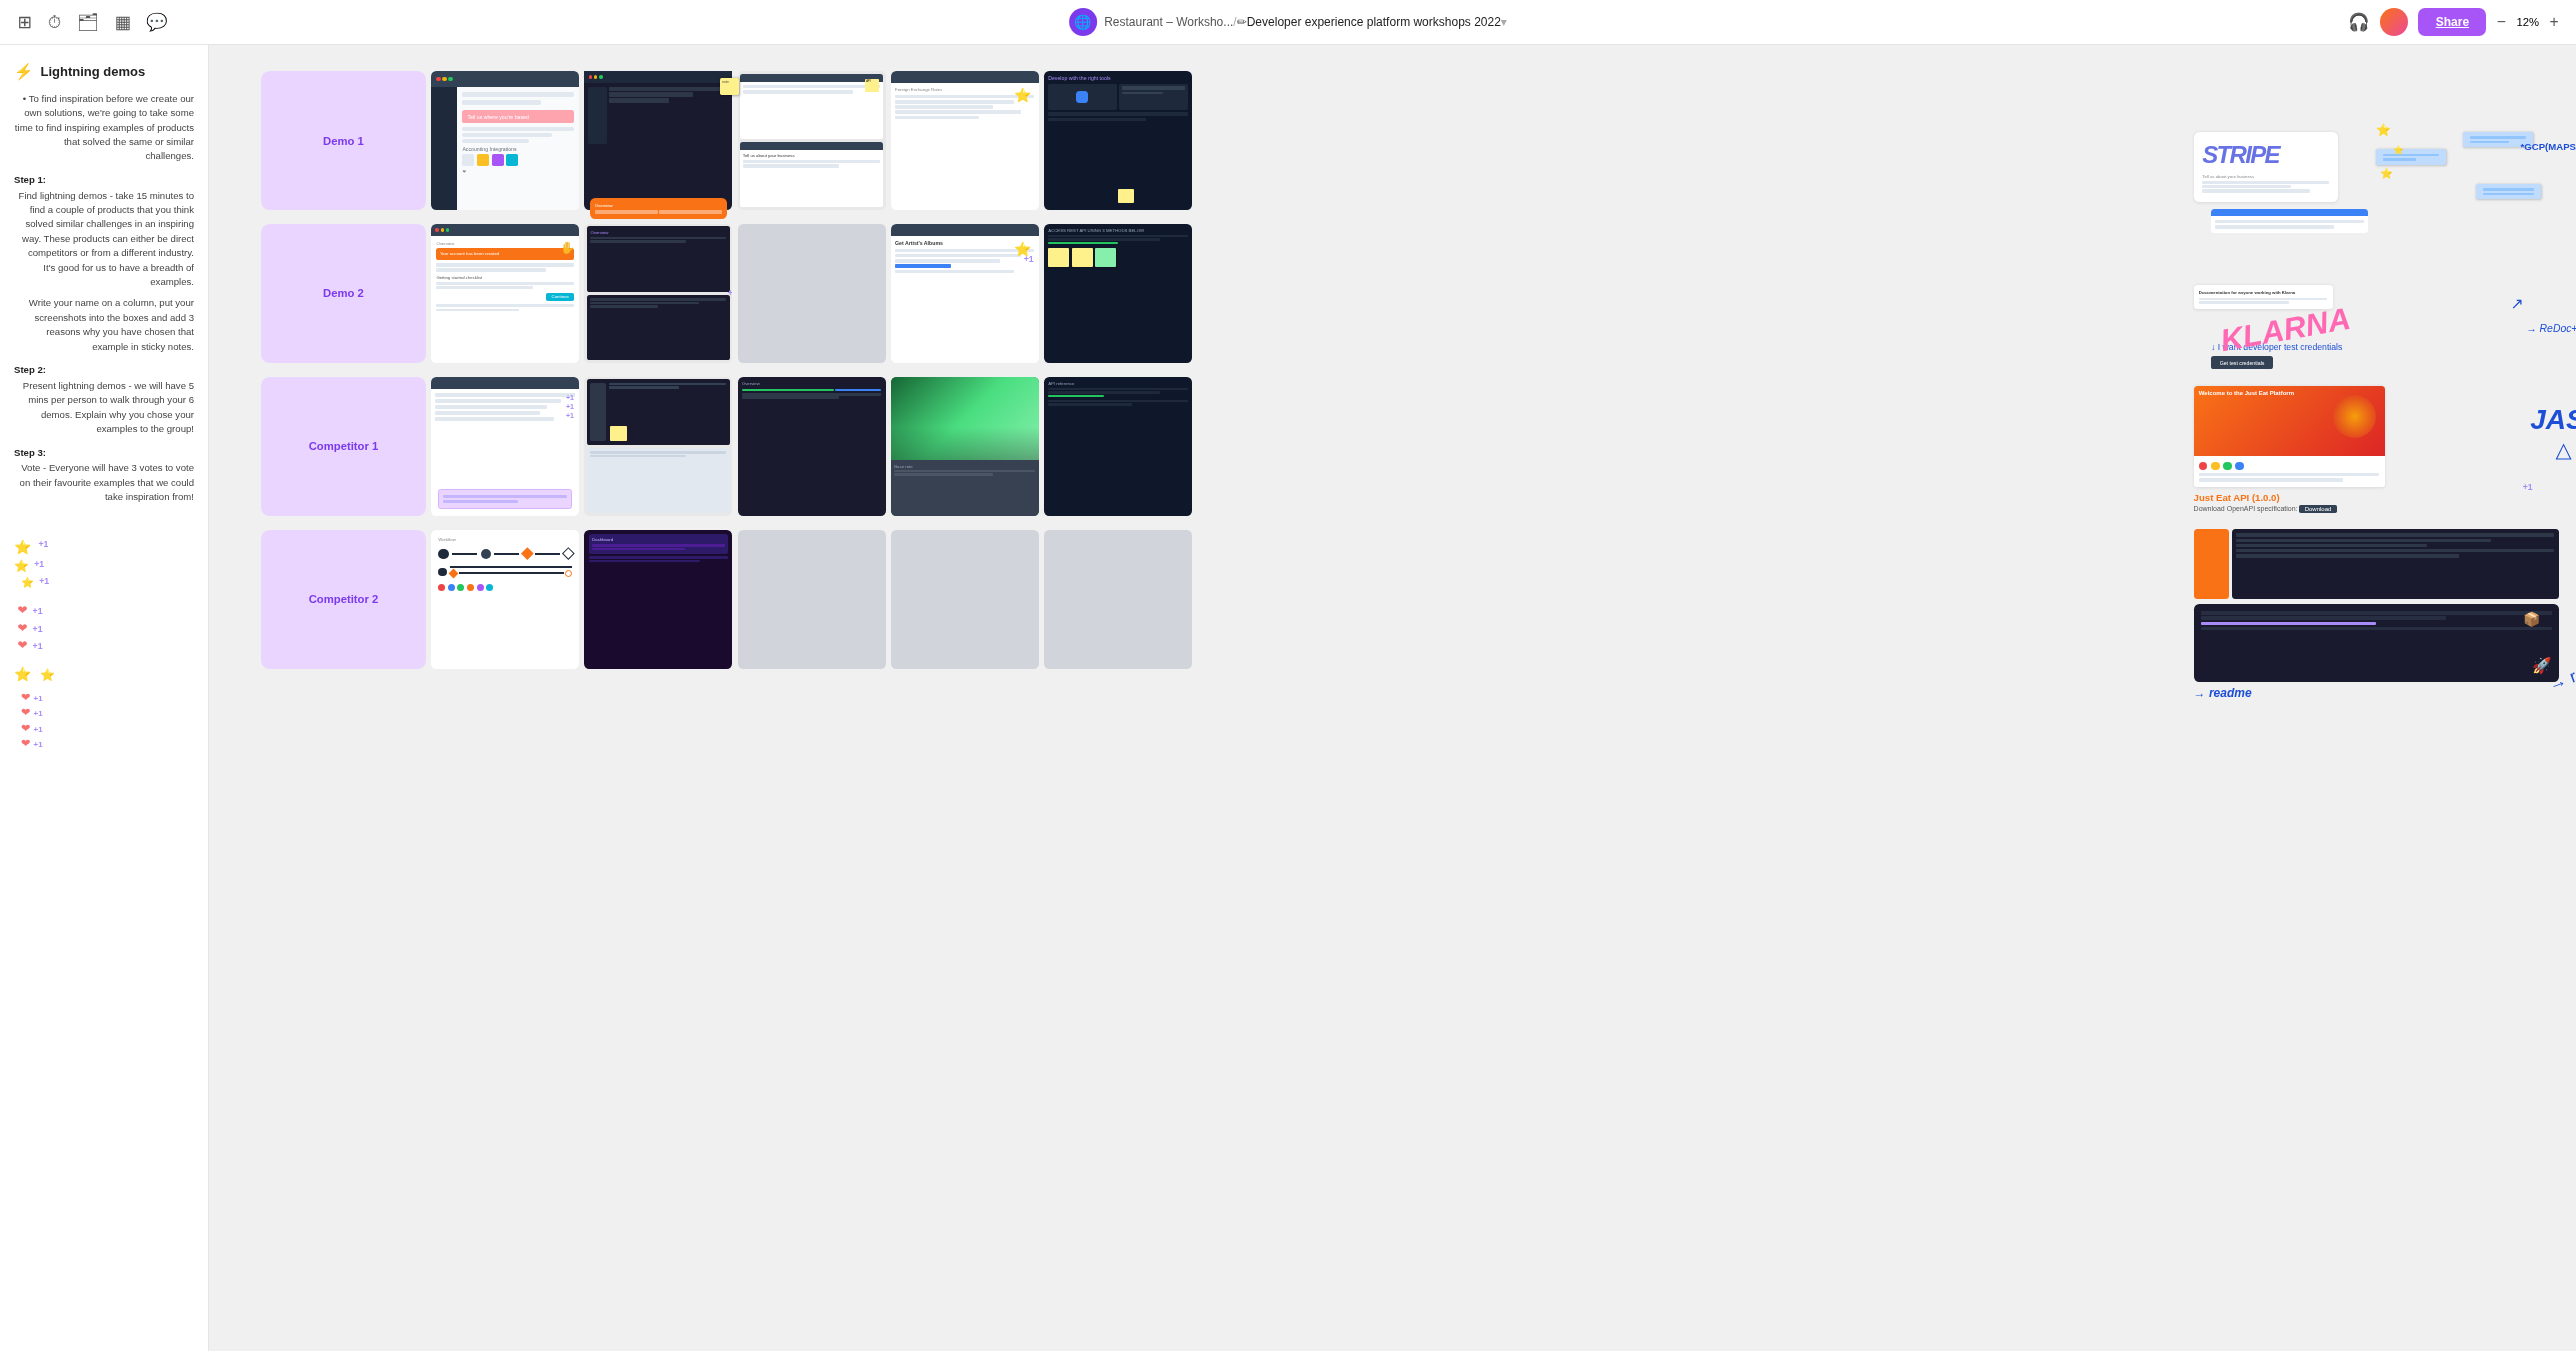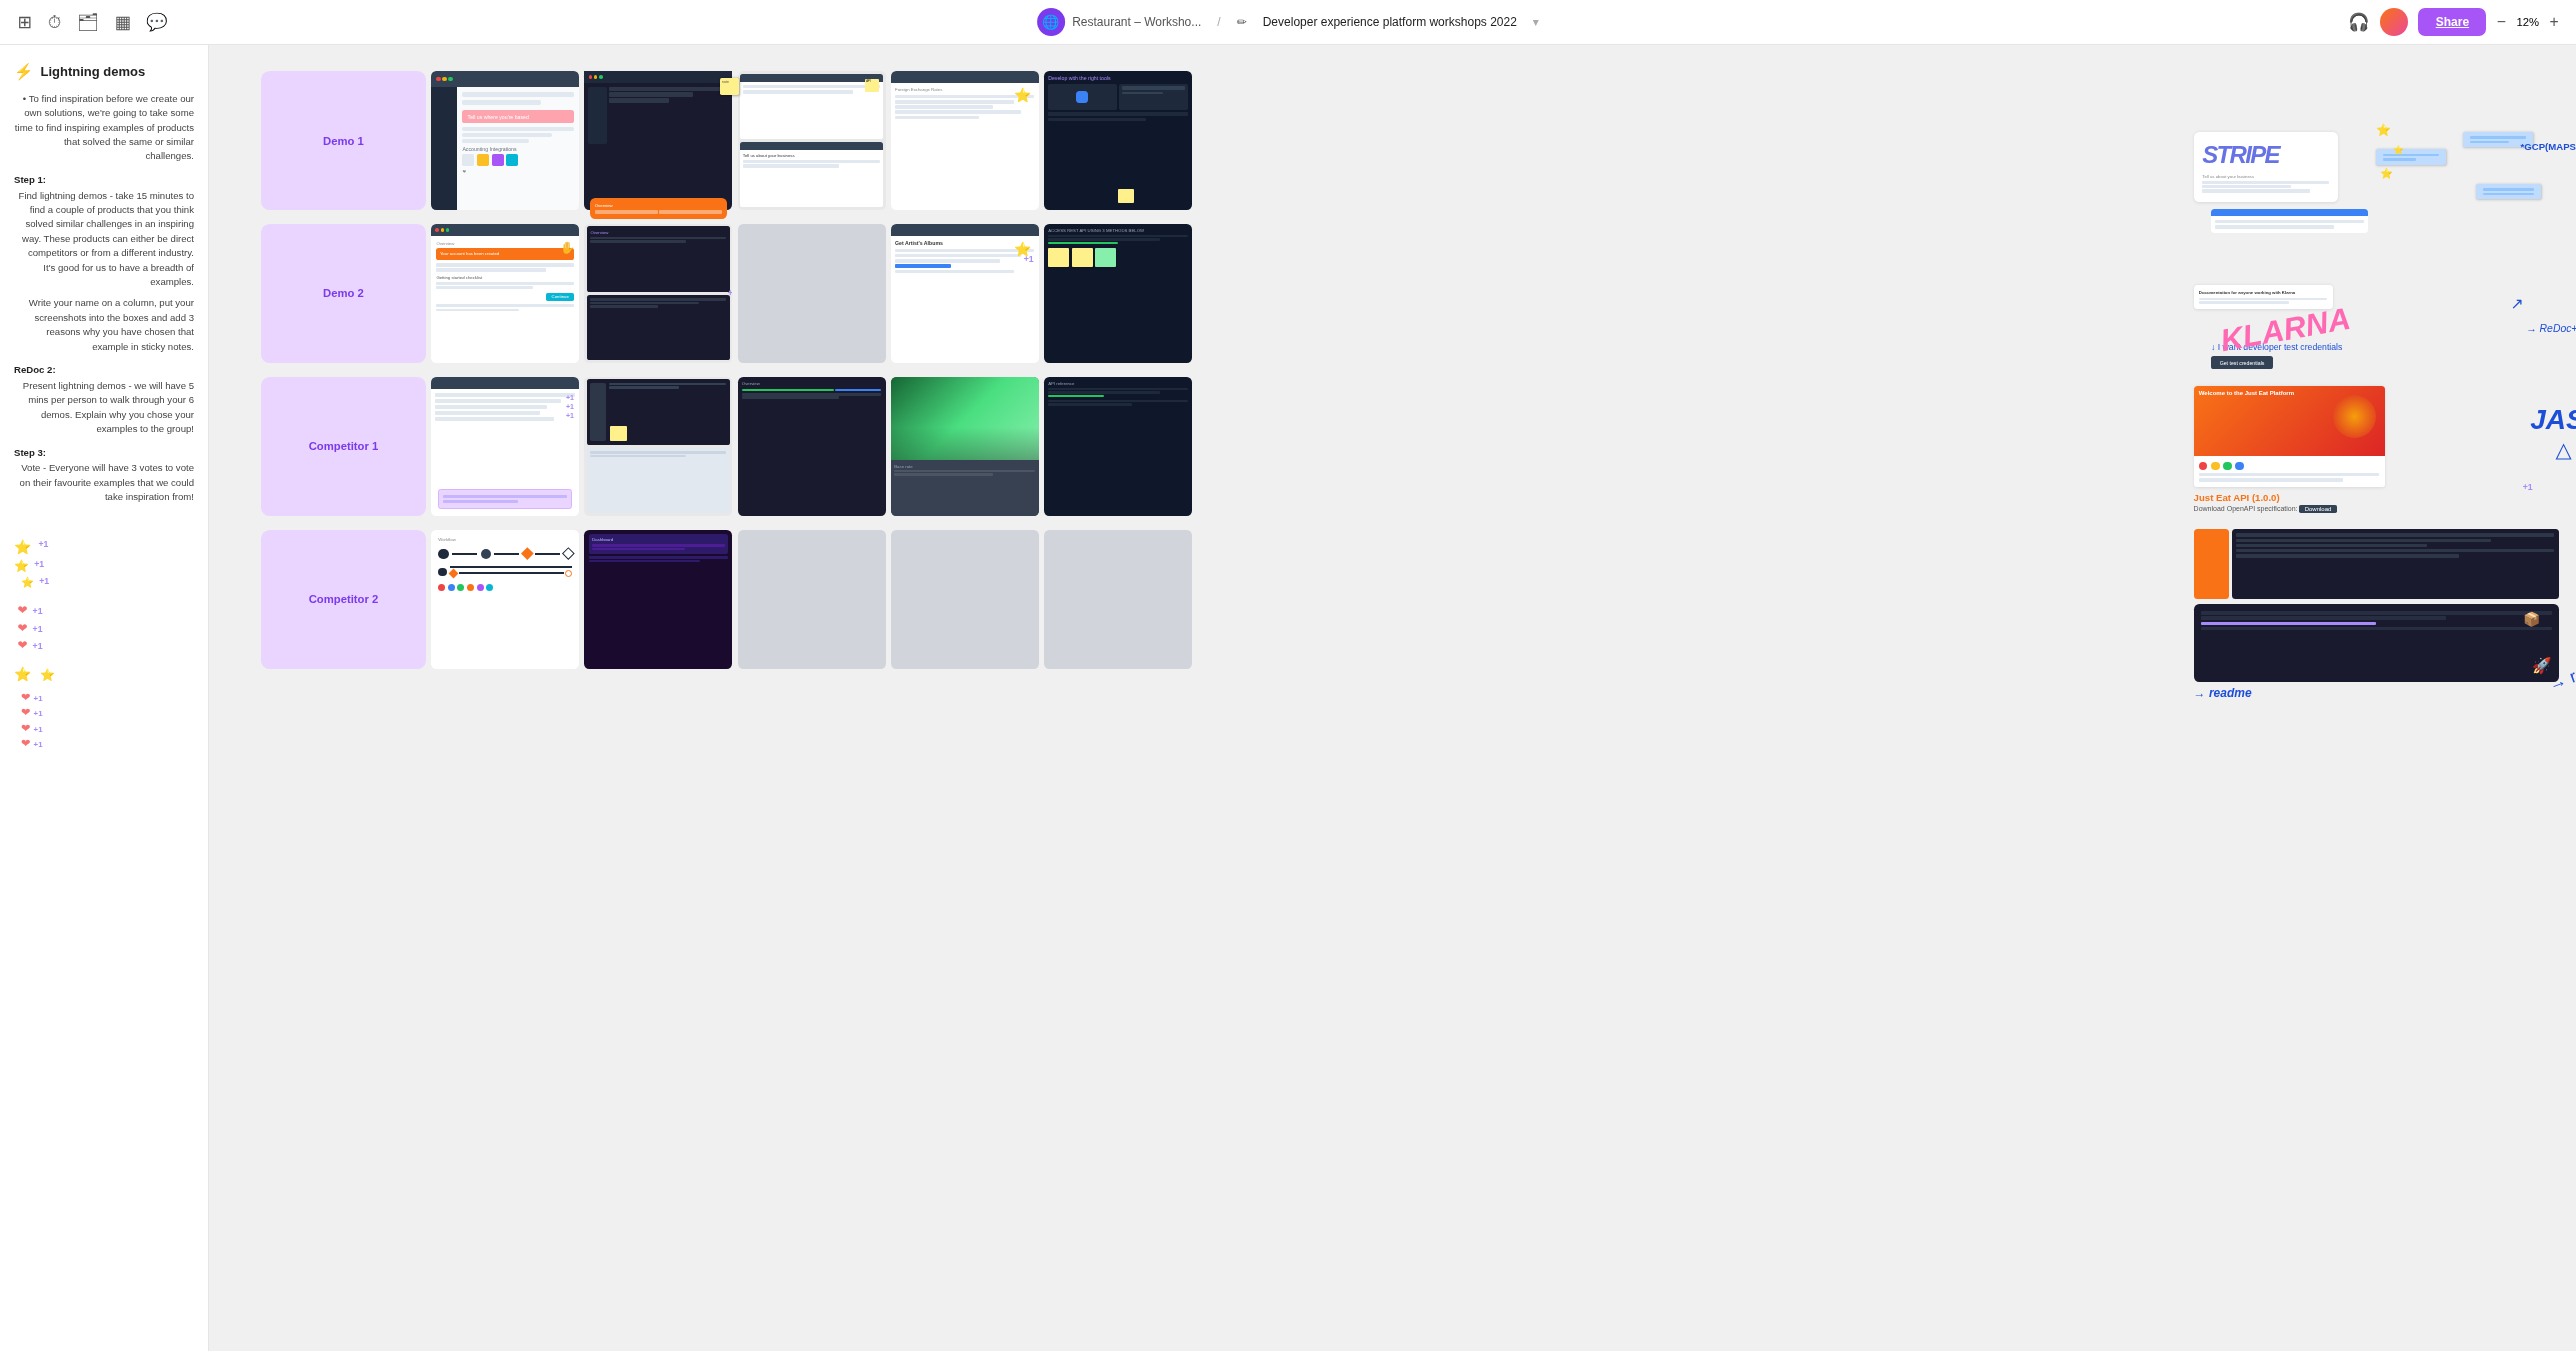--- a/index.html
+++ b/index.html
@@ -44,21 +44,21 @@
       transform: translateX(-50%);
     }
     .logo-circle {
       width: 28px; height: 28px;
       background: #7c3aed;
       border-radius: 50%;
       display: flex; align-items: center; justify-content: center;
       color: white; font-size: 12px; font-weight: bold;
     }
     .breadcrumb {
-      display: flex; align-items: flex-end; gap: 16px;
+      display: flex; align-items: flex-end; gap: 0;
       font-size: 12px; color: #555;
     }
     .breadcrumb-sep { color: #aaa; }
     .breadcrumb-current {
       font-size: 12px;
       color: #222;
       font-weight: 500;
       display: flex; align-items: center; gap: 3.5px;
     }
     .topbar-right {
@@ -253,21 +253,21 @@
   <div class="sidebar-title">
     <span class="sidebar-title-icon">⚡</span>
     <span>Lightning demos</span>
   </div>
   <p class="sidebar-text">• To find inspiration before we create our own solutions, we're going to take some time to find inspiring examples of products that solved the same or similar challenges.</p>
 
   <div class="sidebar-step">Step 1:</div>
   <p class="sidebar-text">Find lightning demos - take 15 minutes to find a couple of products that you think solved similar challenges in an inspiring way. These products can either be direct competitors or from a different industry. It's good for us to have a breadth of examples.</p>
   <p class="sidebar-text">Write your name on a column, put your screenshots into the boxes and add 3 reasons why you have chosen that example in sticky notes.</p>
 
-  <div class="sidebar-step">ReDoc 2:</div>
+  <div class="sidebar-step">Step 2:</div>
   <p class="sidebar-text">Present lightning demos - we will have 5 mins per person to walk through your 6 demos. Explain why you chose your examples to the group!</p>
 
   <div class="sidebar-step">Step 3:</div>
   <p class="sidebar-text">Vote - Everyone will have 3 votes to vote on their favourite examples that we could take inspiration from!</p>
 
   <div class="sidebar-stickers">
     <div style="display:flex; gap:7px; margin-top:17.4px;">
       <span style="color:#fbbf24; font-size:14px;">⭐</span>
       <span style="color:#a78bfa; font-size:8.7px; font-weight:bold;">+1</span>
     </div>

